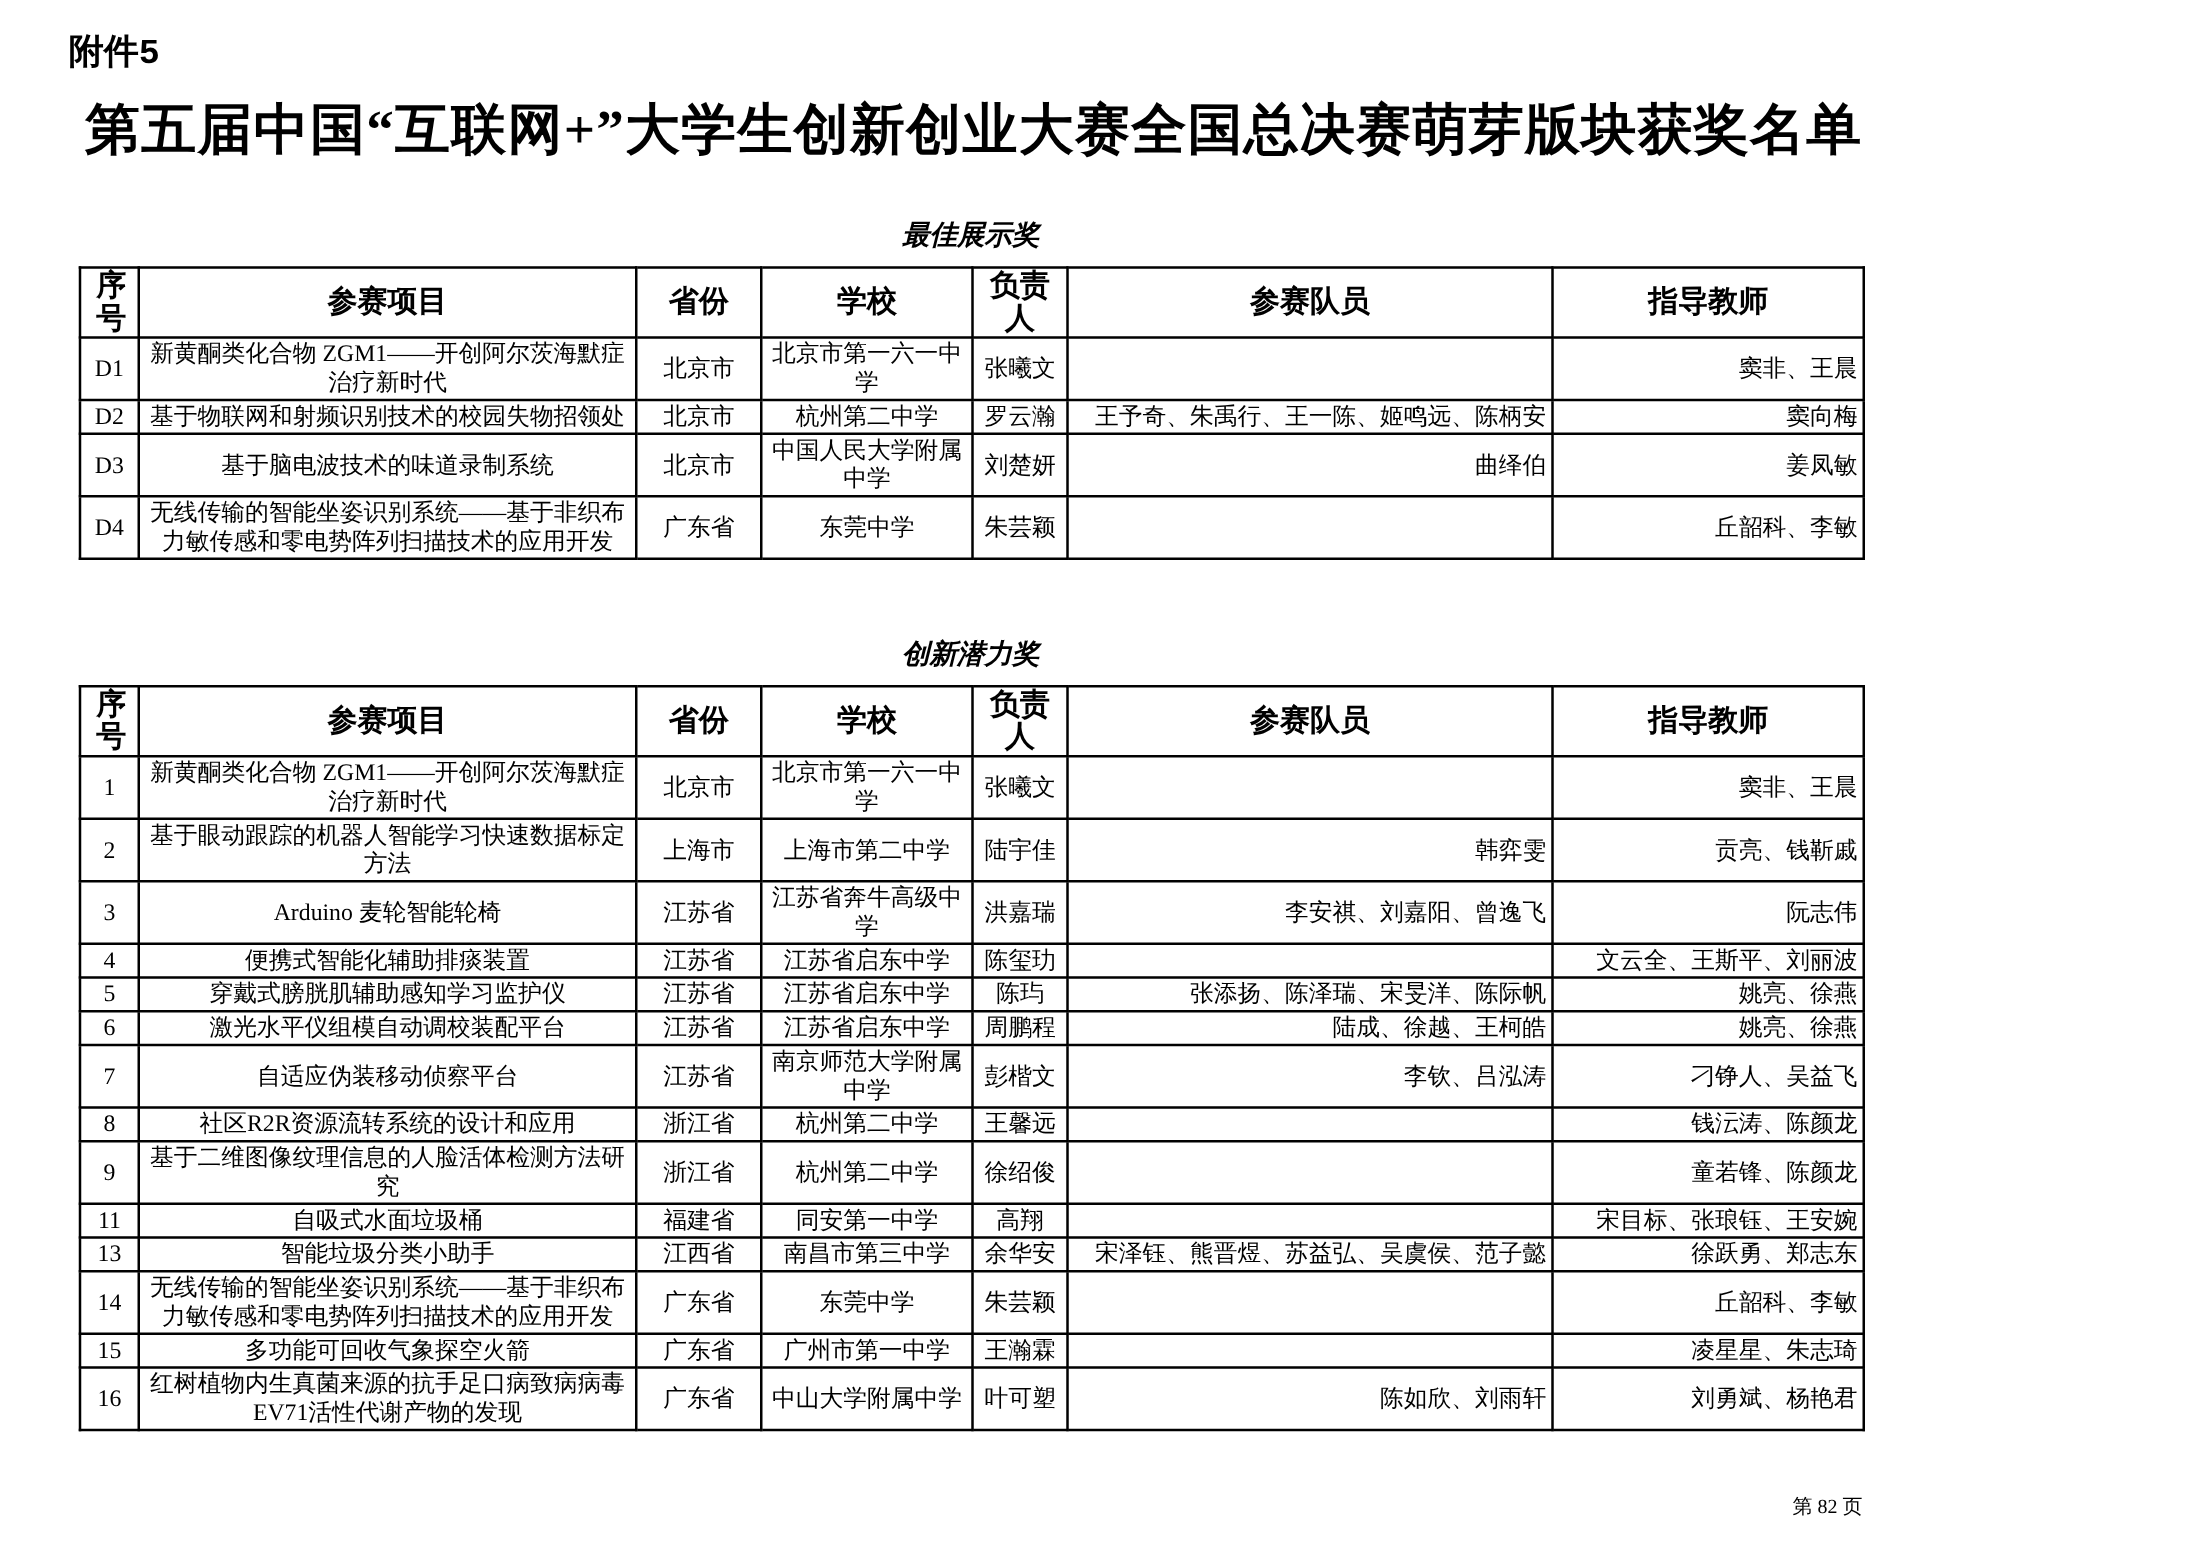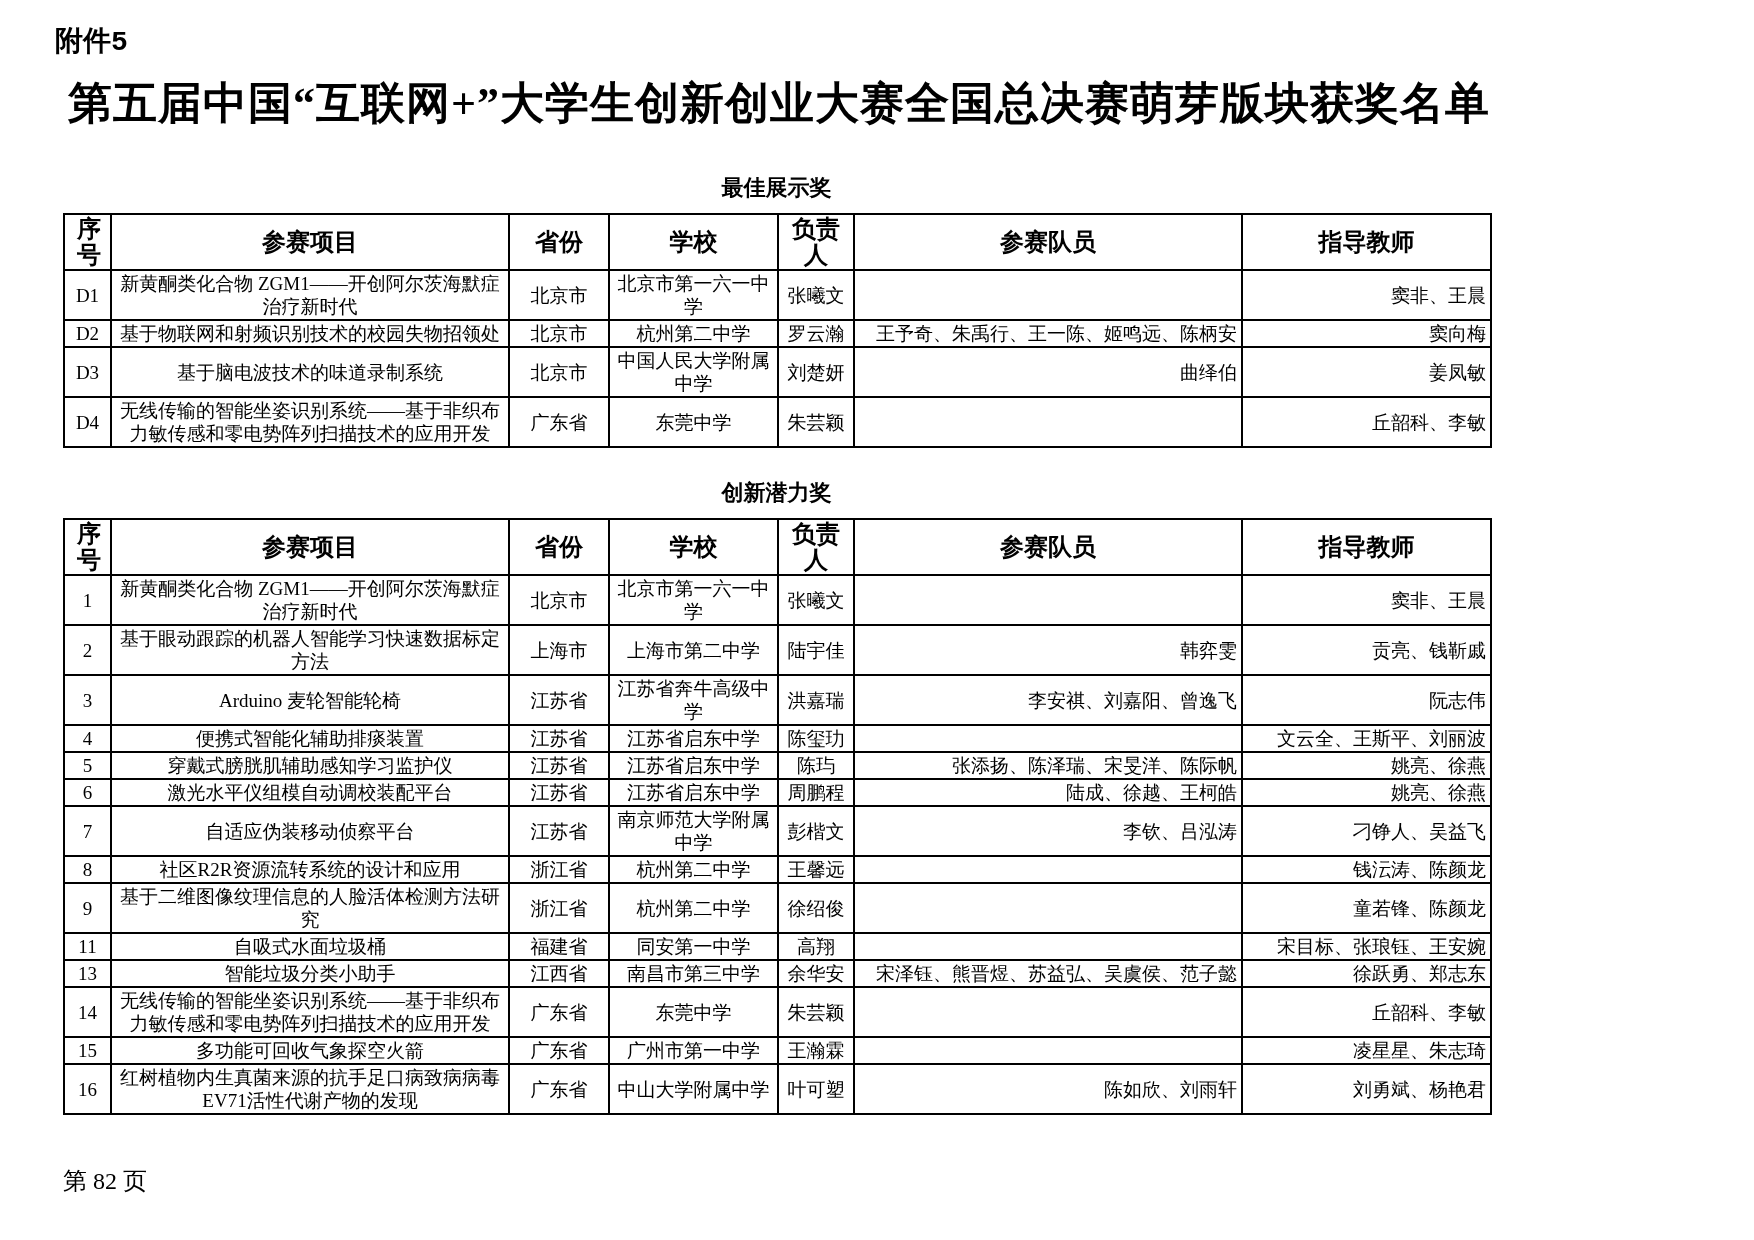--- a/index.html
+++ b/index.html
@@ -33,23 +33,24 @@
     margin: 14px 0 0 0;
     letter-spacing: 1px;
     font-family: Liberation Serif, serif;
   }
   .section-title {
     text-align: center;
     font-family: "Liberation Sans", "DejaVu Sans", sans-serif;
     font-weight: bold;
     font-size: 22px;
     margin: 0 0 10px 0;
+    font-style: italic;
   }
   .section-one .section-title { margin-top: 40px; }
-  .section-two .section-title { margin-top: 30px; }
+  .section-two .section-title { margin-top: 60px; }
   table.award-table {
     border-collapse: collapse;
     table-layout: fixed;
     width: 1427px;
     border: 2px solid #000;
   }
   table.award-table th,
   table.award-table td {
     border: 2px solid #000;
     overflow: hidden;
@@ -64,22 +65,22 @@
     margin-top: 12px;
   }
   table.award-table td {
     font-size: 19px;
     line-height: 23px;
     padding: 1px 4px;
   }
   td.col0, td.col1, td.col2, td.col3, td.col4 { text-align: center; }
   td.col5, td.col6 { text-align: right; }
   .page-footer {
-    text-align: left;
-    font-size: 24px;
+    text-align: right;
+    font-size: 16px;
     margin-top: 50px;
   }
 </style>
 </head>
 <body>
 
 <div class="content">
 
   <div class="attachment-label">附件5</div>
 

